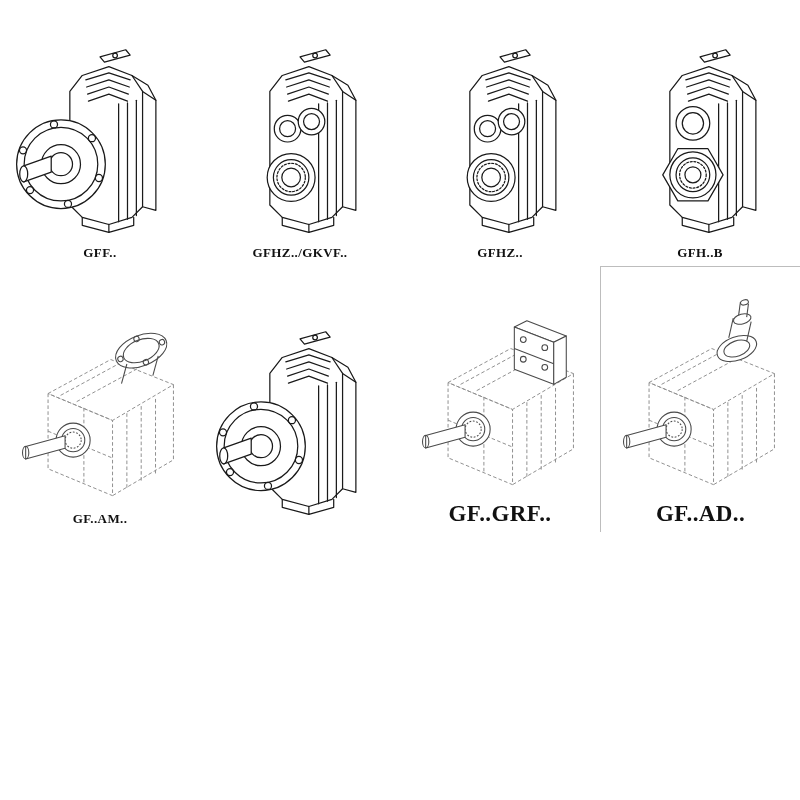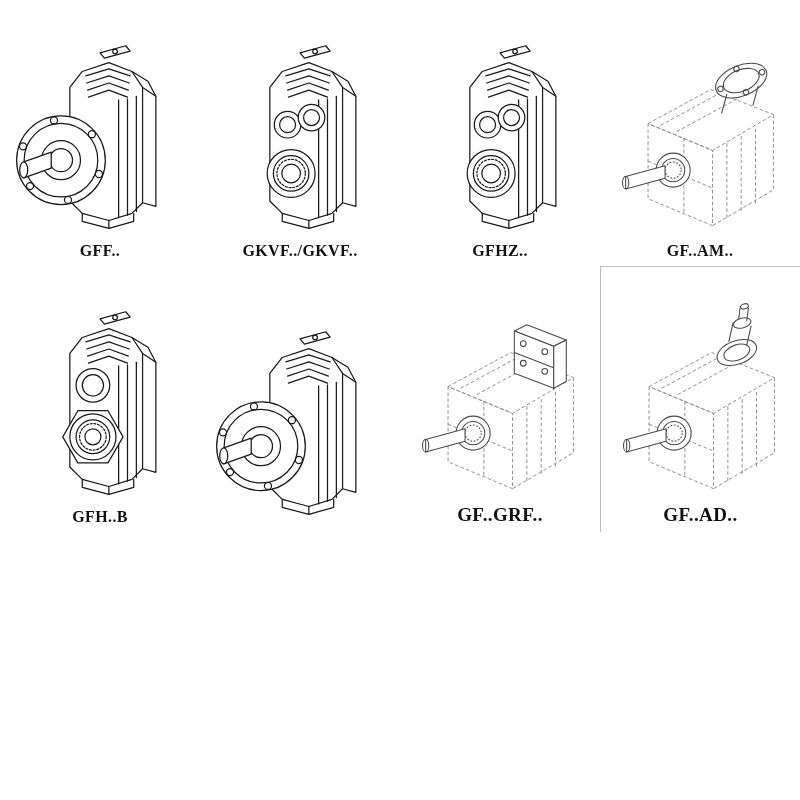--- a/index.html
+++ b/index.html
@@ -20,24 +20,24 @@
   }
   .cell-bordered{
     border-top:1px solid #bdbdbd;
     border-left:1px solid #bdbdbd;
     font-family:Liberation Serif, serif;
   }
   .drawing{display:block;flex:0 0 auto}
   .d-solid{width:178px;height:204px}
   .d-dash{width:200px;height:206px}
   .label{
-    font-weight:bold;font-size:16px;line-height:1.1;color:#111;
+    font-weight:bold;font-size:13px;line-height:1.1;color:#111;
     letter-spacing:.4px;white-space:nowrap;margin-top:2px;
   }
-  .label-lg{font-size:19px}
+  .label-lg{font-size:23px}
   #sprites{position:absolute;width:0;height:0;overflow:hidden}
 </style>
 </head>
 <body>
 
 <svg id="sprites" aria-hidden="true">
   <defs>
 
     <g id="g-housing" fill="none">
       <path d="M100 19 L129 11 L134 17 L105 25 Z"></path>
@@ -224,44 +224,44 @@
     <svg class="drawing d-solid" viewBox="0 0 200 230" role="img">
         <use href="#sym-flange"></use>
       </svg>
     <figcaption class="label">GFF..</figcaption>
   </figure>
 
   <figure class="cell">
     <svg class="drawing d-solid" viewBox="0 0 200 230" role="img">
         <use href="#sym-hollow-a"></use>
       </svg>
-    <figcaption class="label">GKVF../GKVF..</figcaption>
+    <figcaption class="label">GFHZ../GKVF..</figcaption>
   </figure>
 
   <figure class="cell">
     <svg class="drawing d-solid" viewBox="0 0 200 230" role="img">
         <use href="#sym-hollow-a"></use>
       </svg>
     <figcaption class="label">GFHZ..</figcaption>
   </figure>
 
 
+
+  <figure class="cell">
+    <svg class="drawing d-solid" viewBox="0 0 200 230" role="img">
+        <use href="#sym-hollow-b"></use>
+      </svg>
+    <figcaption class="label">GFH..B</figcaption>
+  </figure>
 
   <figure class="cell">
     <svg class="drawing d-dash" viewBox="0 0 220 230" role="img">
         <use href="#sym-dash-am"></use>
       </svg>
     <figcaption class="label">GF..AM..</figcaption>
-  </figure>
-
-  <figure class="cell">
-    <svg class="drawing d-solid" viewBox="0 0 200 230" role="img">
-        <use href="#sym-hollow-b"></use>
-      </svg>
-    <figcaption class="label">GFH..B</figcaption>
   </figure>
 
 
   <figure class="cell">
     <svg class="drawing d-solid" viewBox="0 0 200 230" role="img">
         <use href="#sym-flange"></use>
       </svg>
   </figure>
 
 

